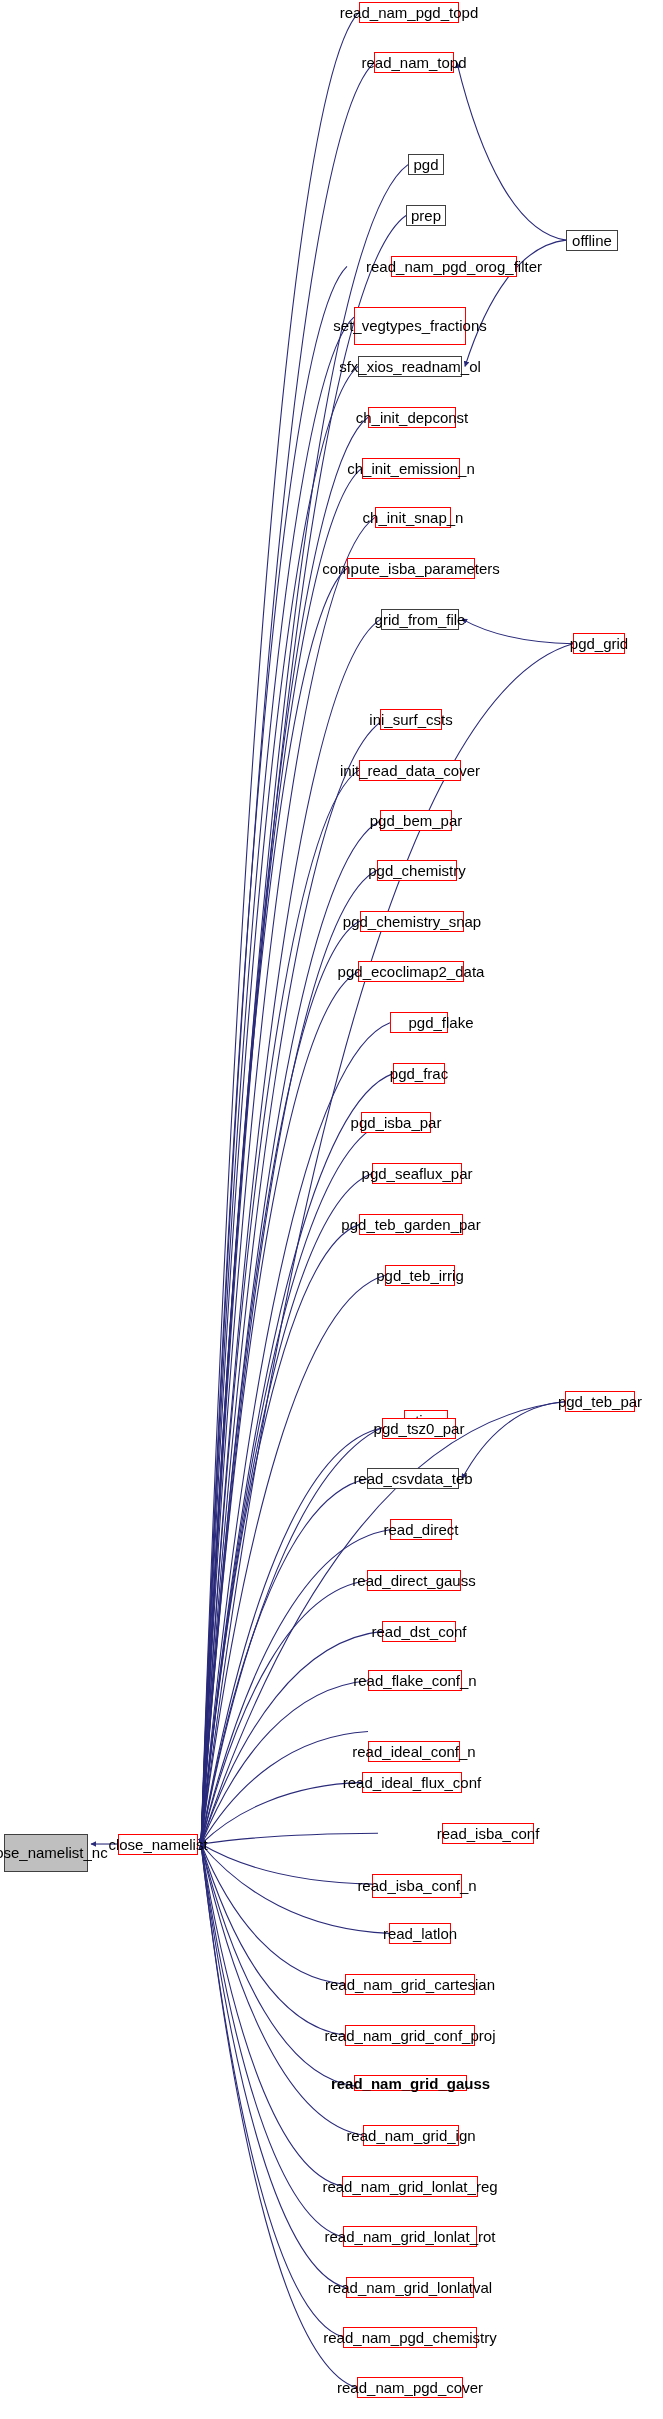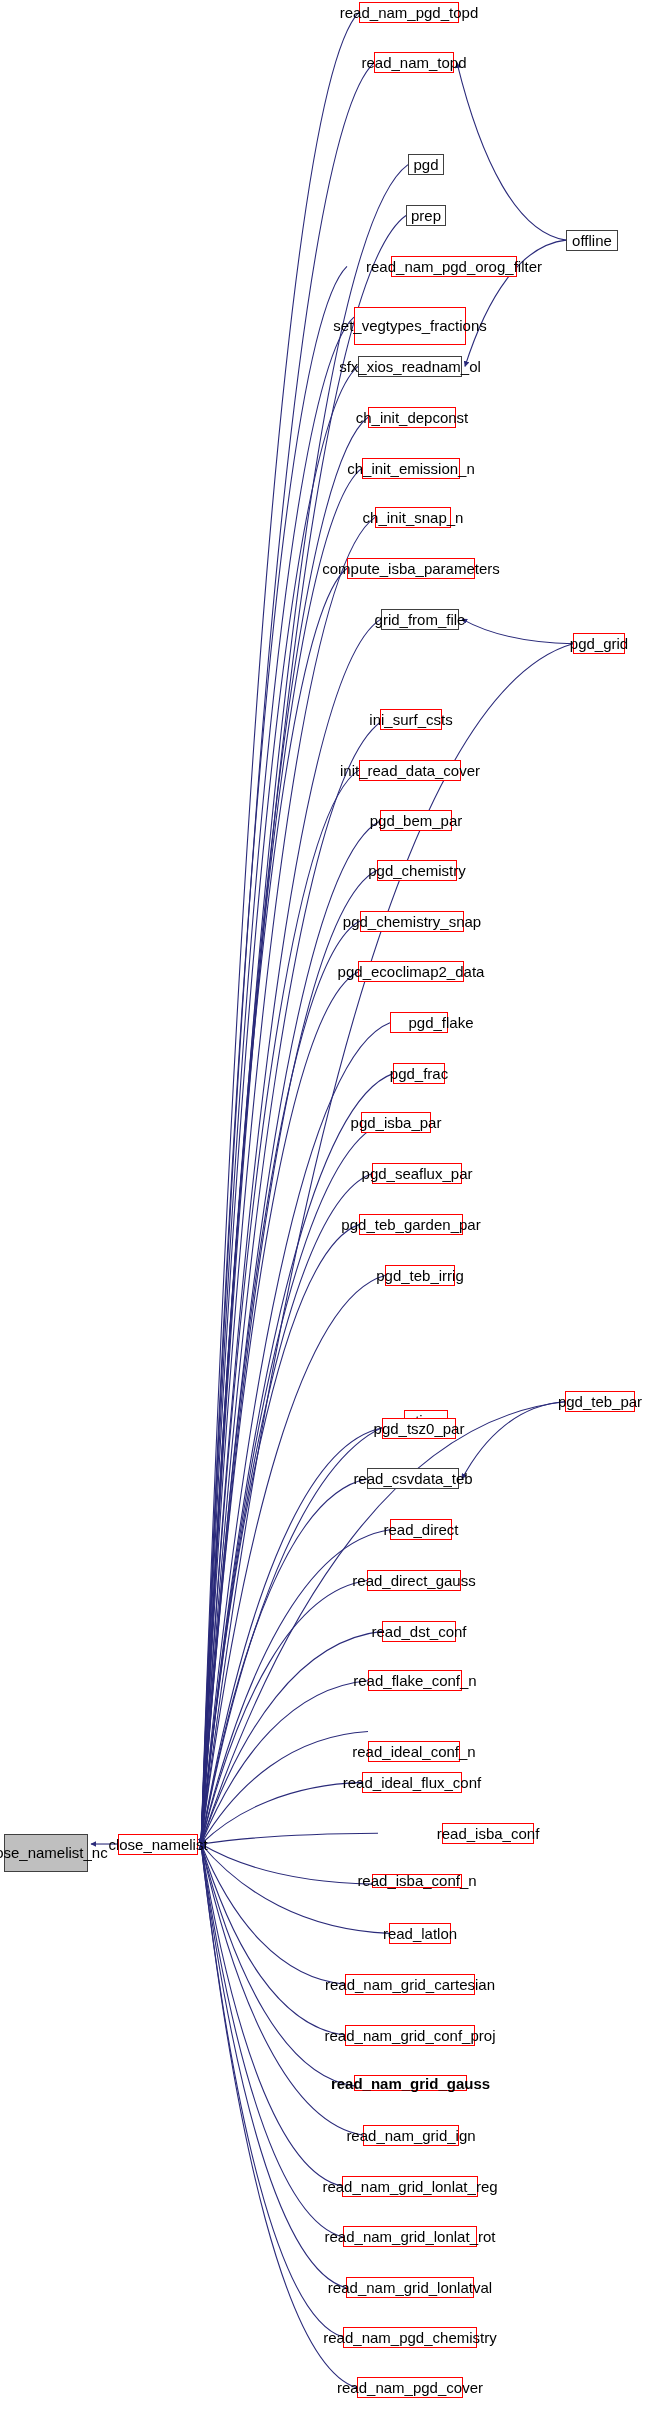--- a/index.html
+++ b/index.html
@@ -190,21 +190,21 @@
       </div>
       <div class="node red" style="left: 368px; top: 1741px; width: 92px; height: 21.016px;">
         <span class="lbl">read_ideal_conf_n</span>
       </div>
       <div class="node red" style="left: 362px; top: 1771.88px; width: 100px; height: 21.016px;">
         <span class="lbl">read_ideal_flux_conf</span>
       </div>
       <div class="node red" style="left: 400px; top: 1822.72px; width: 92px; height: 21.016px; margin-left: 42px;">
         <span class="lbl">read_isba_conf</span>
       </div>
-      <div class="node red" style="left: 372px; top: 1873.57px; width: 90px; height: 14px;">
+      <div class="node red" style="left: 372px; top: 1873.57px; width: 90px; height: 24px;">
         <span class="lbl">read_isba_conf_n</span>
       </div>
       <div class="node red" style="left: 389px; top: 1922.87px; width: 62px; height: 21.016px;">
         <span class="lbl">read_latlon</span>
       </div>
       <div class="node red" style="left: 345px; top: 1973.72px; width: 130px; height: 21.016px;">
         <span class="lbl">read_nam_grid_cartesian</span>
       </div>
       <div class="node red" style="left: 345px; top: 2024.56px; width: 130px; height: 21.016px;">
         <span class="lbl">read_nam_grid_conf_proj</span>

